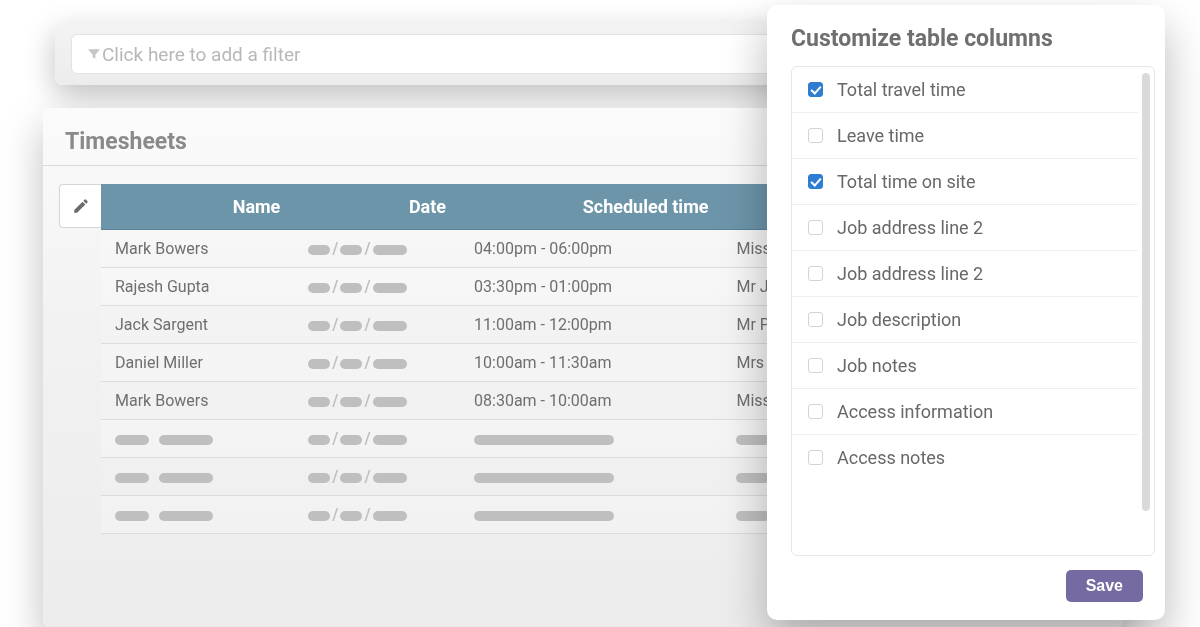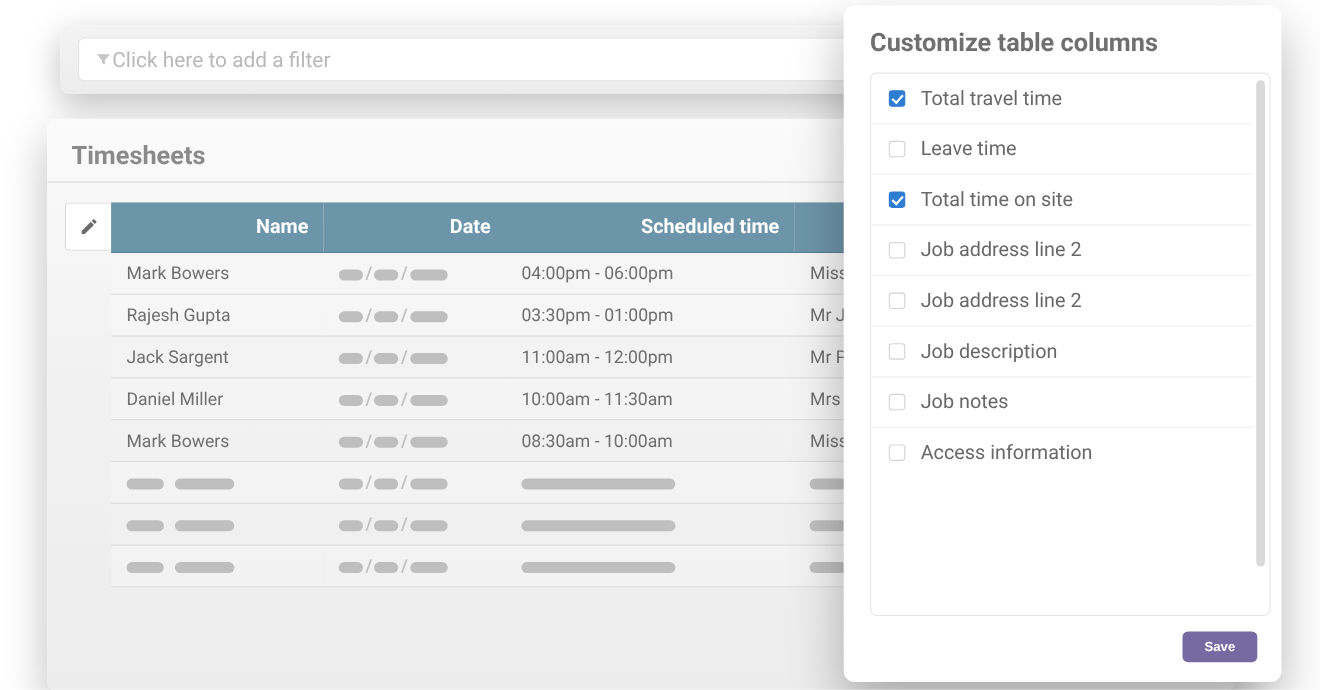--- a/index.html
+++ b/index.html
@@ -173,21 +173,21 @@
     background:#dadada;
     border-radius:4px;
   }
   .panel-footer{
     display:flex; justify-content:flex-end;
     padding:14px 20px 0 0;
   }
   .save-btn{
     background:#766aa3;
     color:#fff;
-    font-size:12px;
+    font-size:16px;
     font-weight:700;
     border:none;
     border-radius:5px;
     padding:7px 20px;
     cursor:pointer;
   }
 </style>
 </head>
 <body>
 
@@ -318,20 +318,24 @@
           <span>Job description</span>
         </div>
         <div class="opt">
           <span class="chk"></span>
           <span>Job notes</span>
         </div>
         <div class="opt">
           <span class="chk"></span>
           <span>Access information</span>
         </div>
+        <div class="opt">
+          <span class="chk"></span>
+          <span>Access notes</span>
+        </div>
       </div>
     <div class="scrollbar">
         <div class="thumb"></div>
       </div>
   </div>
   <div class="panel-footer">
     <button class="save-btn">Save</button>
   </div>
 </div>
 

